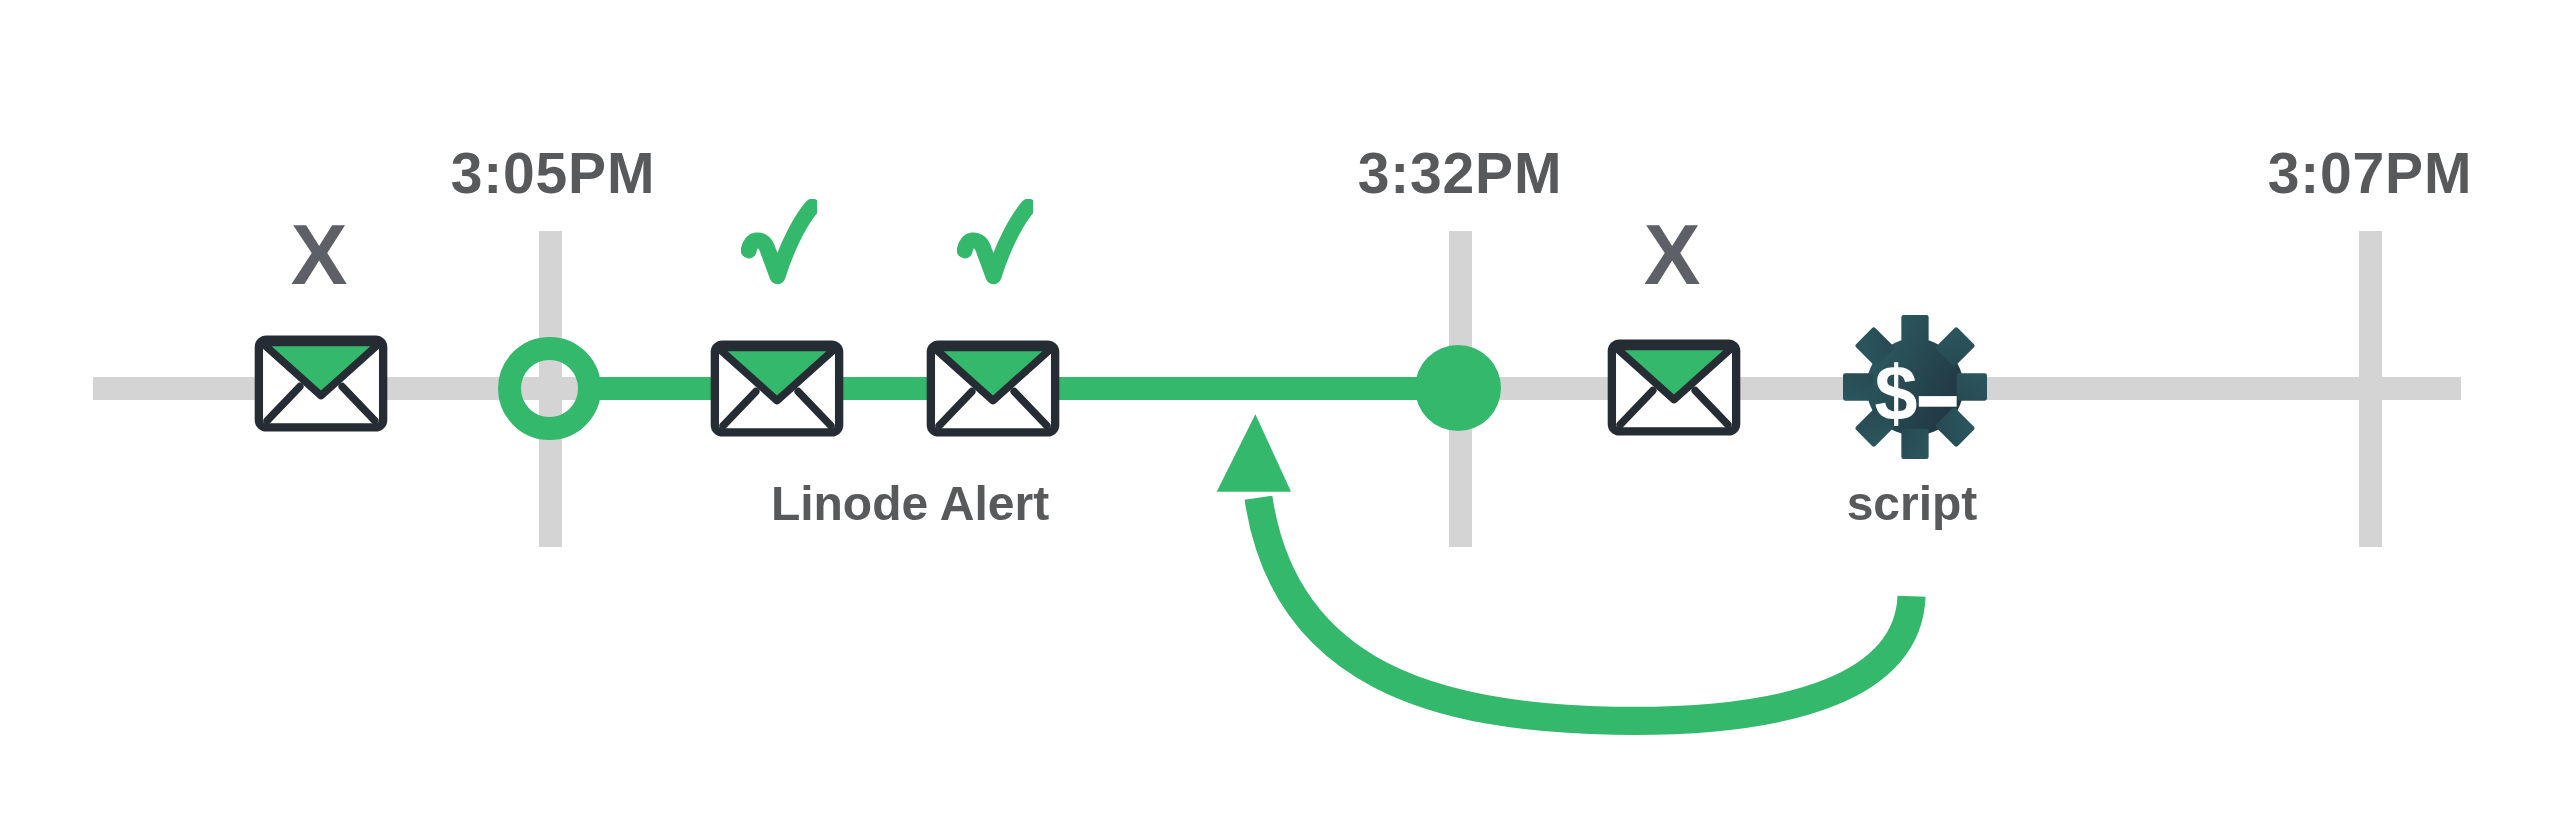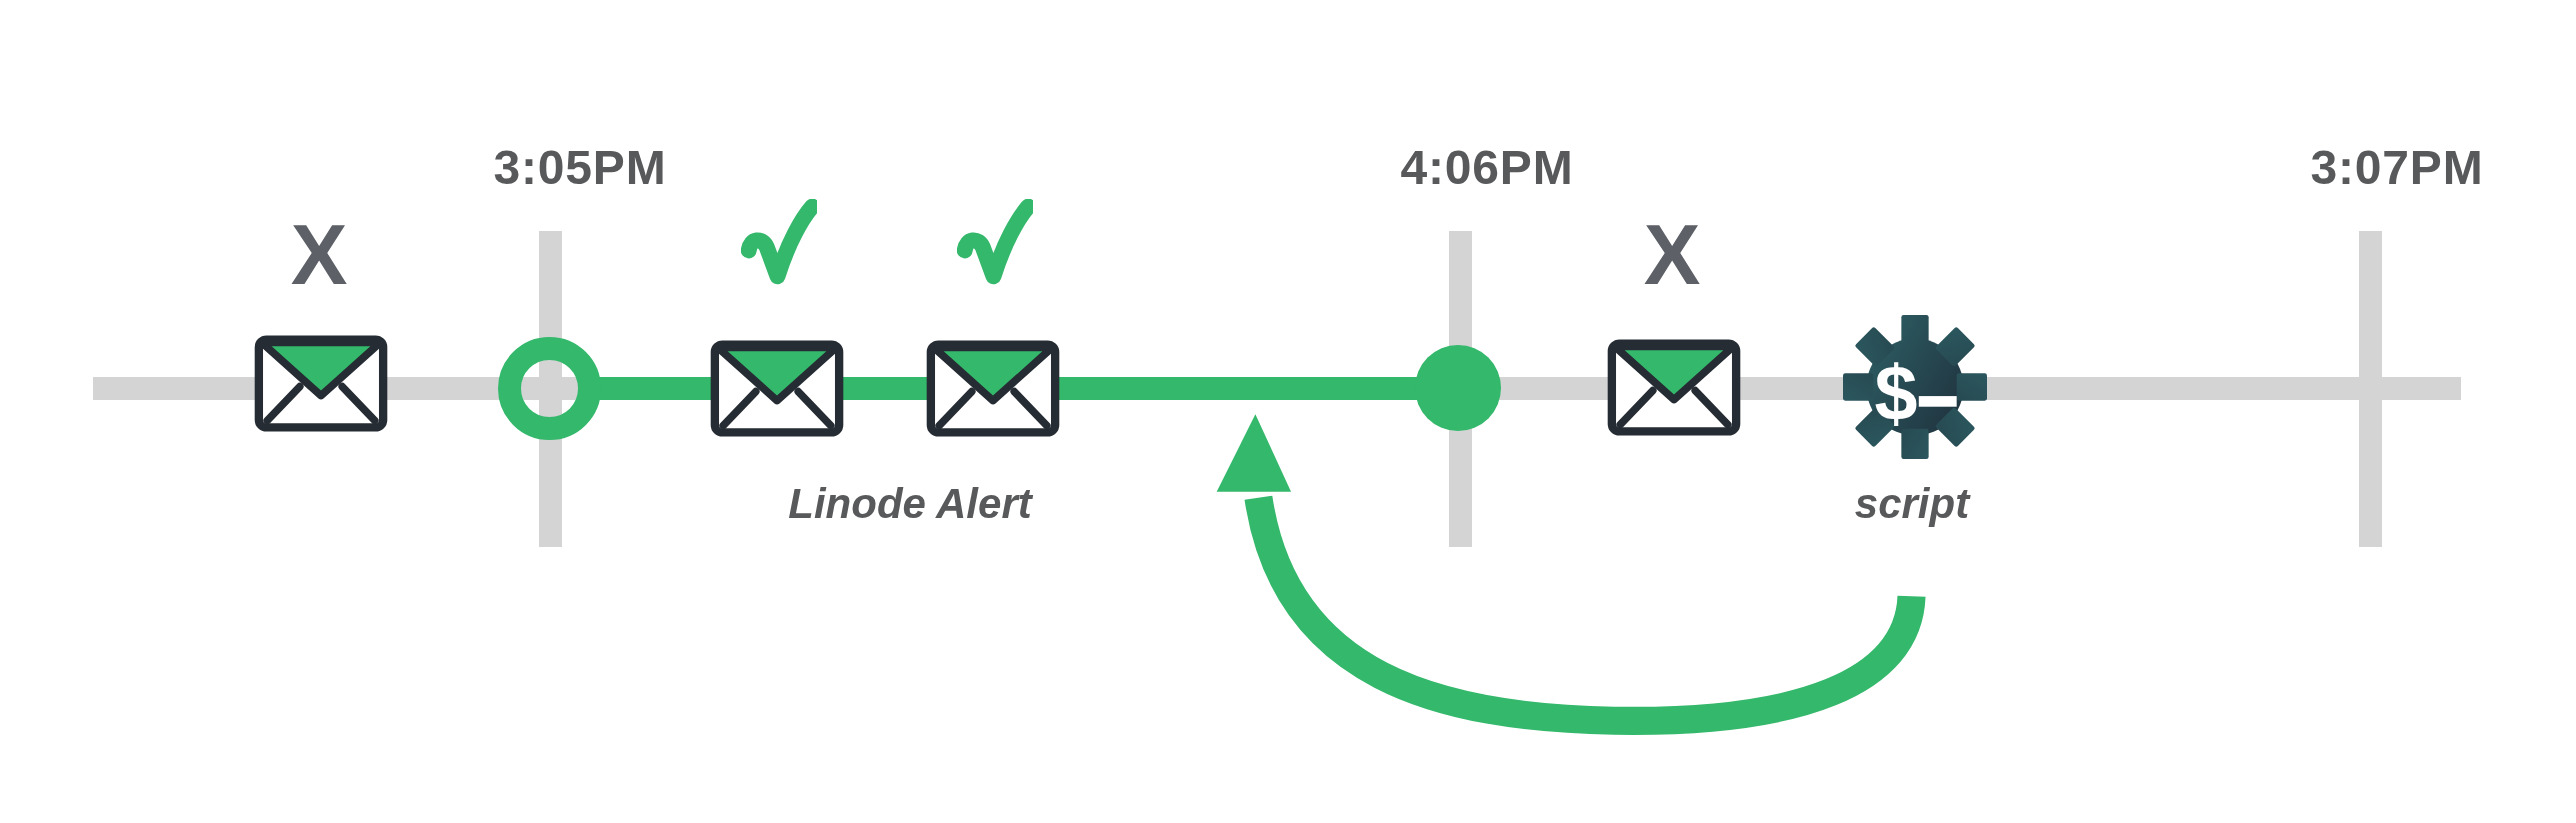--- a/index.html
+++ b/index.html
@@ -14,21 +14,21 @@
     position:relative;width:2576px;height:824px;background:#ffffff;overflow:hidden;
     font-family:"Liberation Sans", sans-serif;
   }
   .hline{position:absolute;left:93px;top:377px;width:2368px;height:23px;background:var(--track);}
   .tick{position:absolute;top:231px;width:23px;height:316px;background:var(--track);}
   .tick-305{left:539px;}
   .tick-306{left:1449px;}
   .tick-307{left:2359px;}
   .time-label{
     position:absolute;transform:translateX(-50%);
-    font-size:48px;font-weight:700;color:var(--textgray);letter-spacing:0.8px;white-space:nowrap;margin-left:27px;
+    font-size:57px;font-weight:700;color:var(--textgray);letter-spacing:0.8px;white-space:nowrap;
   }
   .tl-305{left:553px;top:140px;}
   .tl-306{left:1460px;top:140px;}
   .tl-307{left:2370px;top:140px;text-align:center;}
   .tl-30630{left:1918px;top:233px;}
   .green-seg{position:absolute;left:590px;top:377px;width:869px;height:23px;background:var(--green);}
   .ring{
     position:absolute;left:498px;top:337px;width:103px;height:103px;border-radius:50%;
     border:23.5px solid var(--green);box-sizing:border-box;background:transparent;
   }
@@ -43,38 +43,38 @@
     font-size:85px;line-height:85px;font-weight:700;color:var(--xgray);
   }
   .x1{left:319px;top:212px;}
   .x2{left:1672px;top:212px;}
   .check{position:absolute;width:76px;height:106px;}
   .chk1{left:741px;top:199px;}
   .chk2{left:957px;top:199px;}
   .gear{position:absolute;left:1843px;top:315px;width:144px;height:144px;}
   .caption{
     position:absolute;transform:translateX(-50%);text-align:left;
-    font-size:42px;line-height:52px;font-weight:700;color:var(--textgray);white-space:nowrap;font-style:italic;
+    font-size:48px;line-height:52px;font-weight:700;color:var(--textgray);white-space:nowrap;
   }
   .cap-linode{left:910px;top:478px;}
   .cap-auto{left:1912px;top:478px;}
   .arrow-overlay{position:absolute;left:0;top:0;width:2576px;height:824px;pointer-events:none;}
 </style>
 </head>
 <body>
 
 <div class="canvas">
 
   <div class="hline"></div>
   <div class="tick tick-305"></div>
   <div class="tick tick-306"></div>
   <div class="tick tick-307"></div>
 
   <div class="time-label tl-305">3:05PM</div>
-  <div class="time-label tl-306">4:06PM</div>
+  <div class="time-label tl-306">3:32PM</div>
   <div class="time-label tl-307">3:07PM</div>
 
   <div class="green-seg"></div>
   <div class="ring"></div>
   <div class="dot"></div>
 
   <div class="xmark x1">X</div>
   <svg class="envelope env1" viewBox="0 0 176 128">
     <rect x="6" y="6" width="164" height="116" rx="10" fill="#ffffff" stroke="#262c33" stroke-width="11"></rect>
     <path d="M10 10 L88 80 L166 10 Z" fill="#34b86b" stroke="#262c33" stroke-width="10" stroke-linejoin="round"></path>

